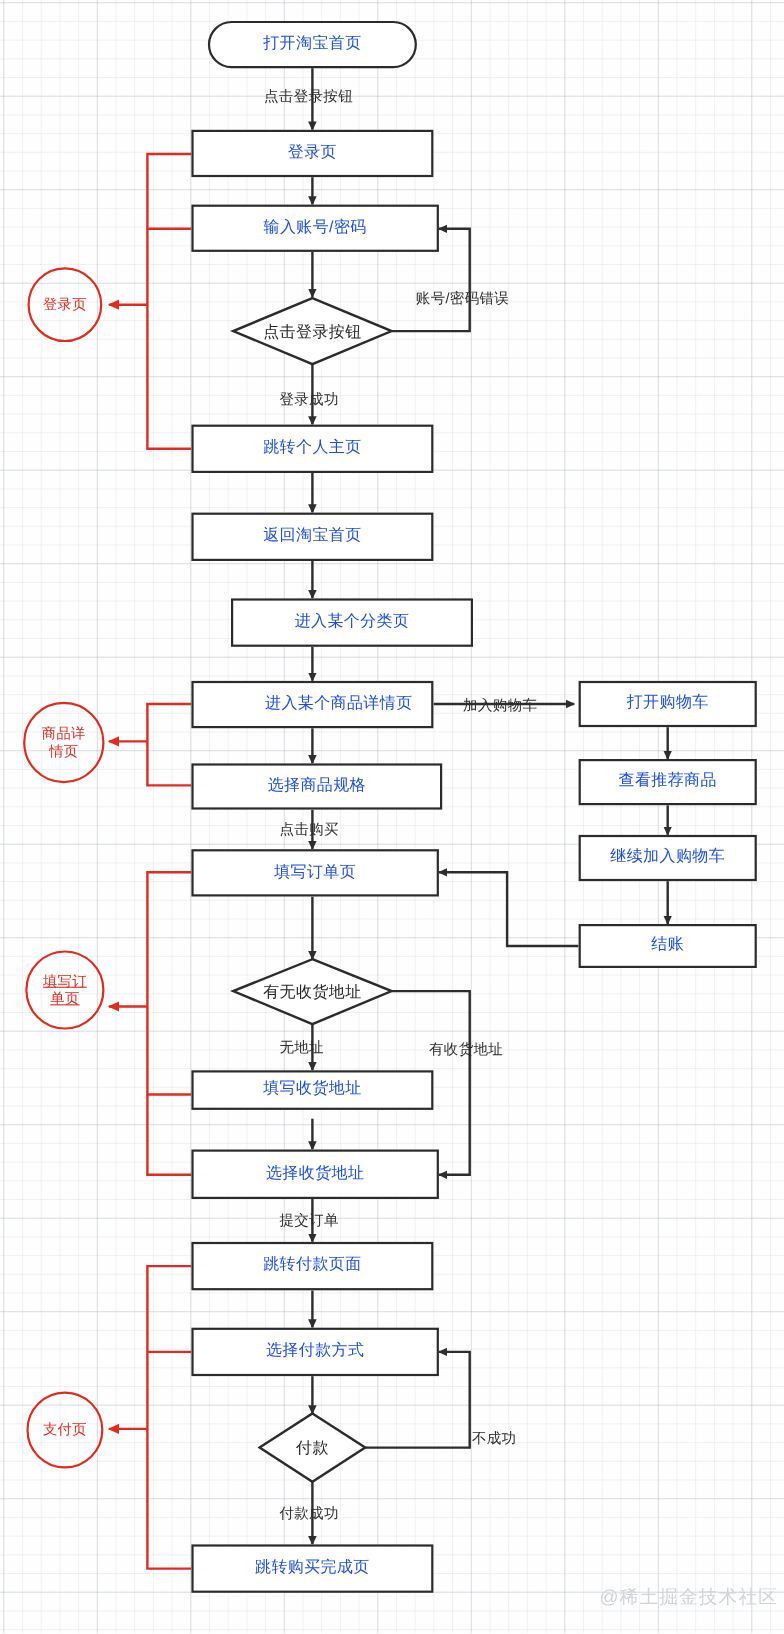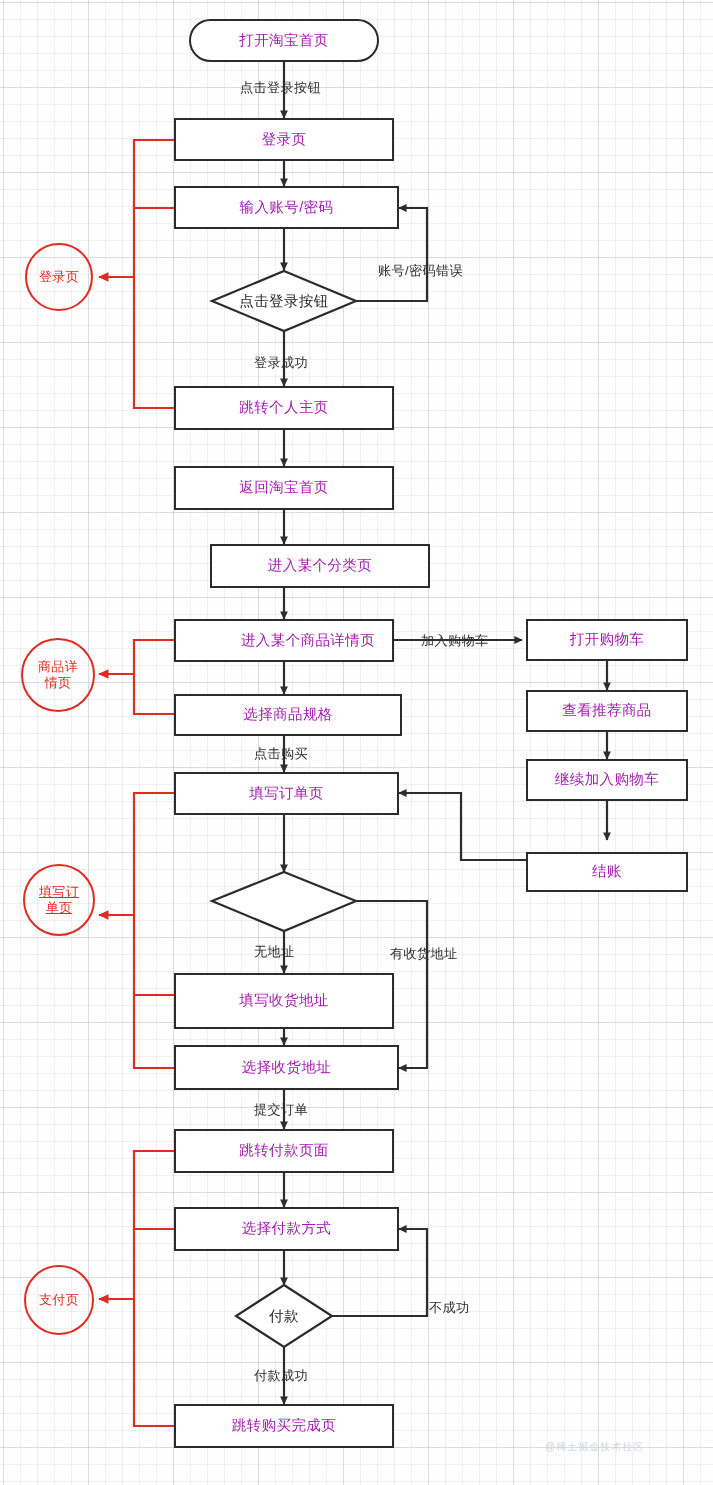--- a/index.html
+++ b/index.html
@@ -30,21 +30,21 @@
     pointer-events: none;
   }
   .node {
     position: absolute;
     box-sizing: border-box;
     background: #ffffff;
     border: 2.2px solid #2b2b2b;
     display: flex;
     align-items: center;
     justify-content: center;
-    color: #a21caf;
+    color: #1d4ed8;
     font-size: 14.5px;
     letter-spacing: 0.4px;
     line-height: 1.2;
     text-align: center;
     white-space: nowrap;
   }
   .node.terminal {
     border-radius: 22px;
   }
   .diamond {
@@ -83,21 +83,21 @@
     color: #e02b20;
     font-size: 13px;
     line-height: 1.25;
     text-align: center;
     letter-spacing: 0.3px;
     z-index: 6;
   }
   .watermark {
     position: absolute;
     color: #cfd4d9;
-    font-size: 10px;
+    font-size: 17px;
     letter-spacing: 1px;
     white-space: nowrap;
     z-index: 2;
   }
 </style>
 </head>
 <body>
 
 <div id="canvas">
 
@@ -224,22 +224,25 @@
   </div>
 
   <div class="node" style="left:174px; top:694px; width:228px; height:42px;">
     <span>选择商品规格</span>
   </div>
 
   <div class="node" style="left:174px; top:772px; width:225px; height:43px;">
     <span>填写订单页</span>
   </div>
 
-
-  <div class="node" style="left:174px; top:973px; width:220px; height:56px;text-align:center;">
+  <div class="diamond" style="left:212px; top:872px; width:144px; height:59px;">
+    <span class="dlabel">有无收货地址</span>
+  </div>
+
+  <div class="node" style="left:174px; top:973px; width:220px; height:36px;text-align:center;">
     <span>填写收货地址</span>
   </div>
 
   <div class="node" style="left:174px; top:1045px; width:225px; height:45px;">
     <span>选择收货地址</span>
   </div>
 
   <div class="node" style="left:174px; top:1129px; width:220px; height:44px;">
     <span>跳转付款页面</span>
   </div>
@@ -261,21 +264,21 @@
   </div>
 
   <div class="node" style="left:526px; top:690px; width:162px; height:42px;">
     <span>查看推荐商品</span>
   </div>
 
   <div class="node" style="left:526px; top:759px; width:162px; height:42px;">
     <span>继续加入购物车</span>
   </div>
 
-  <div class="node" style="left:526px; top:840px; width:162px; height:40px;margin-top:12px;">
+  <div class="node" style="left:526px; top:840px; width:162px; height:40px;">
     <span>结账</span>
   </div>
 
   <div class="edge-label" style="left:240px; top:79px;">点击登录按钮</div>
 
   <div class="edge-label" style="left:378px; top:262px;">账号/密码错误</div>
 
   <div class="edge-label" style="left:254px; top:354px;">登录成功</div>
 
   <div class="edge-label" style="left:421px; top:632px;">加入购物车</div>

